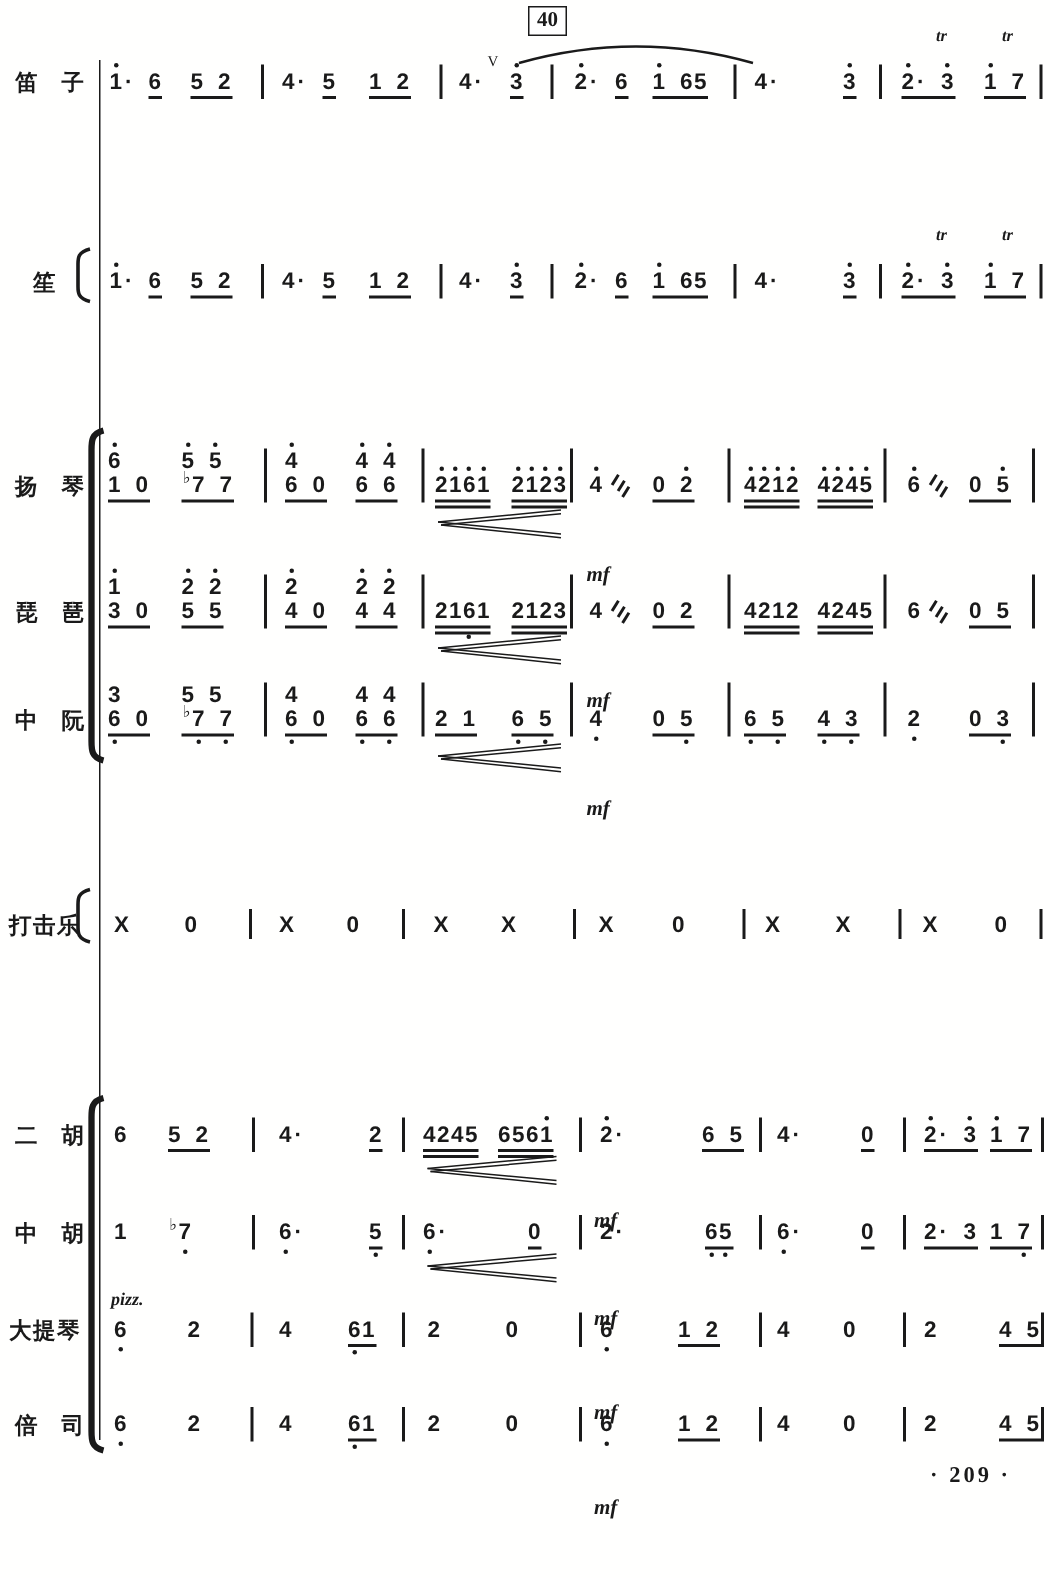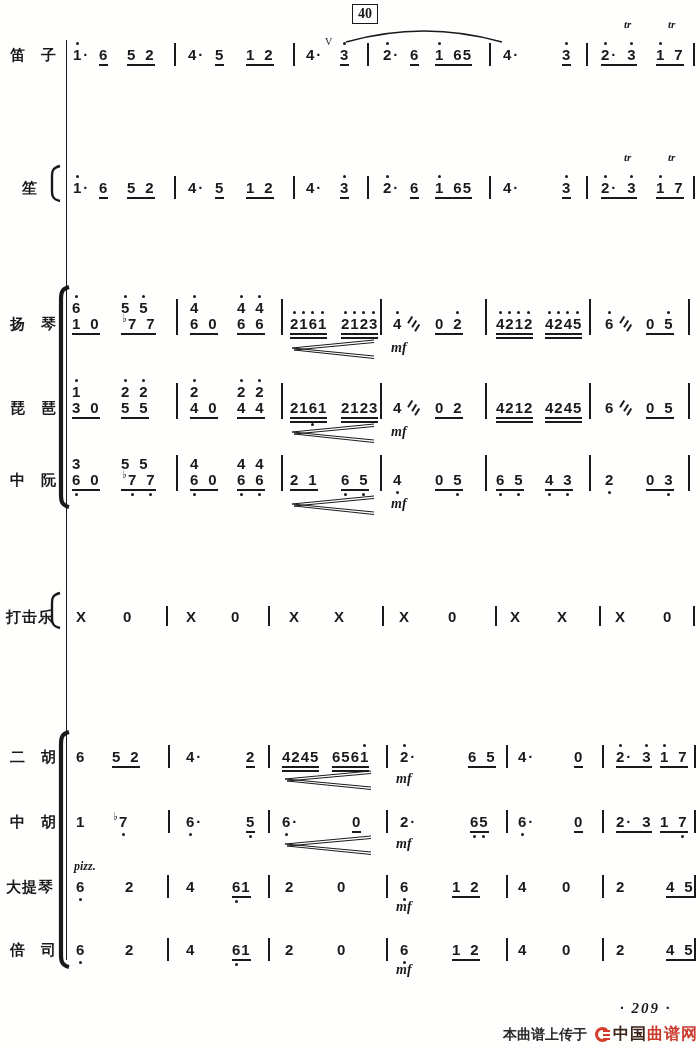--- a/index.html
+++ b/index.html
@@ -17,21 +17,21 @@
   .flat{display:inline-block;font:700 11px "DejaVu Sans",sans-serif;transform:translateY(-4px);
         width:7px;text-align:center;}
   .da{position:absolute;left:50%;margin-left:-1.5px;top:-5px;width:3px;height:3px;border-radius:50%;background:#1a1a1a;}
   .db{position:absolute;left:50%;margin-left:-1.5px;width:3px;height:3px;border-radius:50%;background:#1a1a1a;}
   .ul{position:absolute;height:1.7px;background:#1a1a1a;left:0;right:0;}
   .bar{position:absolute;width:1.5px;background:#1a1a1a;}
   .chrow{position:relative;height:16px;display:flex;}
   .trem{display:inline-block;position:relative;width:16px;height:16px;margin-left:3px;}
   .trem i{position:absolute;width:8px;height:1.6px;background:#1a1a1a;transform:rotate(-58deg);}
   .txt{position:absolute;white-space:nowrap;}
-  .s-mf{font:italic 700 14px "Liberation Serif",serif;}
+  .s-mf{font:italic 700 14px "Liberation Serif",serif;margin-top:36px;}
   .s-pizz{font:italic 700 12px "Liberation Serif",serif;}
   .s-tr{font:italic 700 11px "Liberation Serif",serif;}
   .s-breath{font:400 10px "Liberation Serif",serif;}
   .rbox{position:absolute;border:1.6px solid #1a1a1a;font:700 14px "Liberation Serif",serif;
         padding:0 5px;line-height:18px;background:#fff;}
   .sysline{position:absolute;width:1.3px;background:#1a1a1a;}
   #footer-pagenum{position:absolute;font:700 15px "Liberation Serif",serif;letter-spacing:2px;}
   #wm{position:absolute;display:flex;align-items:center;}
   #wm .pre{font:600 14px "DejaVu Sans",sans-serif;color:#2b2b2b;margin-right:8px;}
   #wm .logo{position:relative;width:15px;height:15px;margin-right:3px;}
@@ -933,25 +933,14 @@
       <svg width="20" height="226" style="left: 53px; top: 284px;">
         <path d="M16,3 C8,5 8,10 8,16 L8,210 C8,216 8,221 16,223" stroke-width="4.2" fill="none" stroke="#1a1a1a"></path>
       </svg>
       <svg width="20" height="51" style="left: 46px; top: 589px;">
         <path d="M14,4 C6,6 6,10 6,14 L6,29 C6,33 6,37 14,39" stroke-width="2.4" fill="none" stroke="#1a1a1a"></path>
       </svg>
       <svg width="20" height="241" style="left: 53px; top: 729px;">
         <path d="M16,3 C8,5 8,10 8,16 L8,225 C8,231 8,236 16,238" stroke-width="4.2" fill="none" stroke="#1a1a1a"></path>
       </svg>
     </div>
-  <div id="footer-pagenum" style="left:620px;top:1000px;font-style:italic;">· 209 ·</div>
-  <div id="wm" style="left:503px;top:1024px;">
-    <span class="pre">本曲谱上传于</span>
-    <span class="logo">
-      <span class="c"></span>
-        <span class="l1"></span>
-        <span class="l2"></span>
-        <span class="l3"></span>
-    </span>
-    <span class="cn1">中国</span>
-    <span class="cn2">曲谱网</span>
-  </div>
+  <div id="footer-pagenum" style="left:620px;top:976px;">· 209 ·</div>
 </div>
 
 </body></html>

